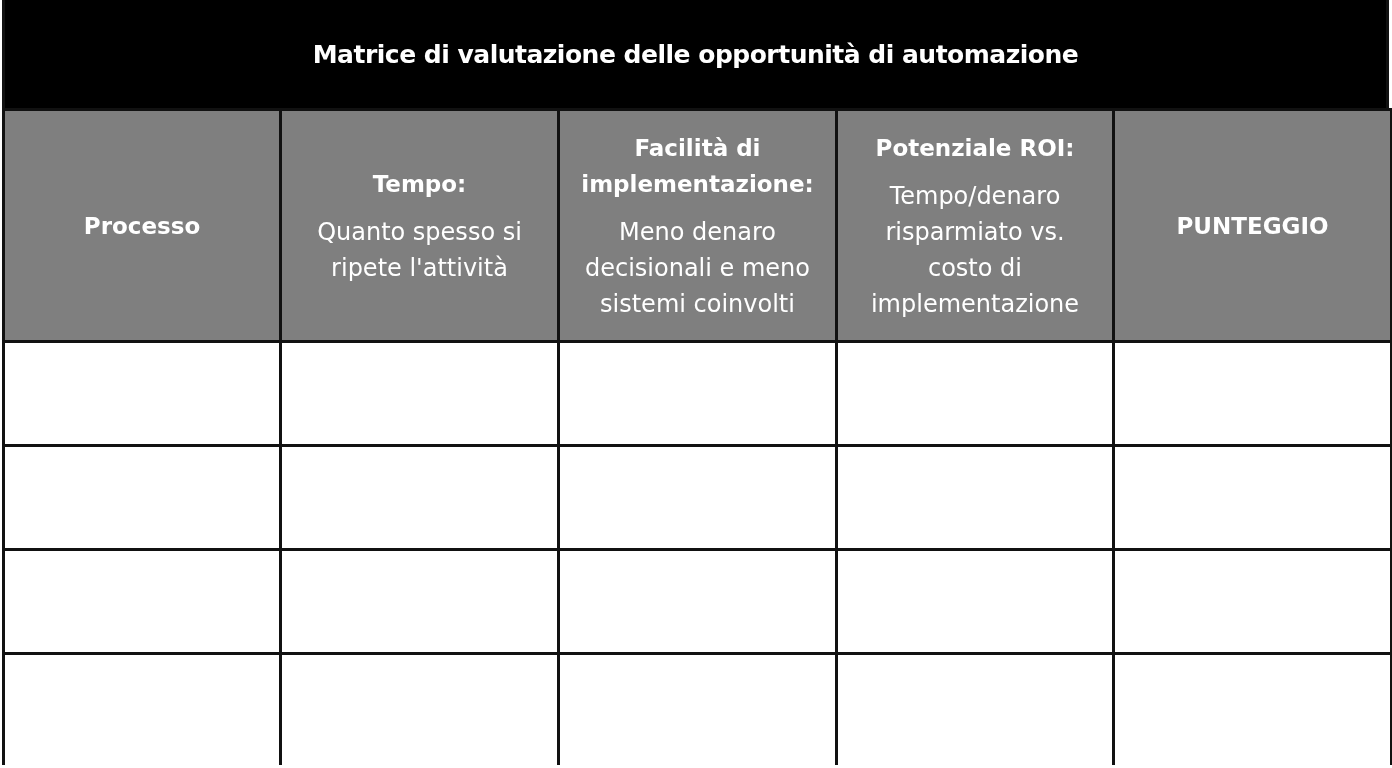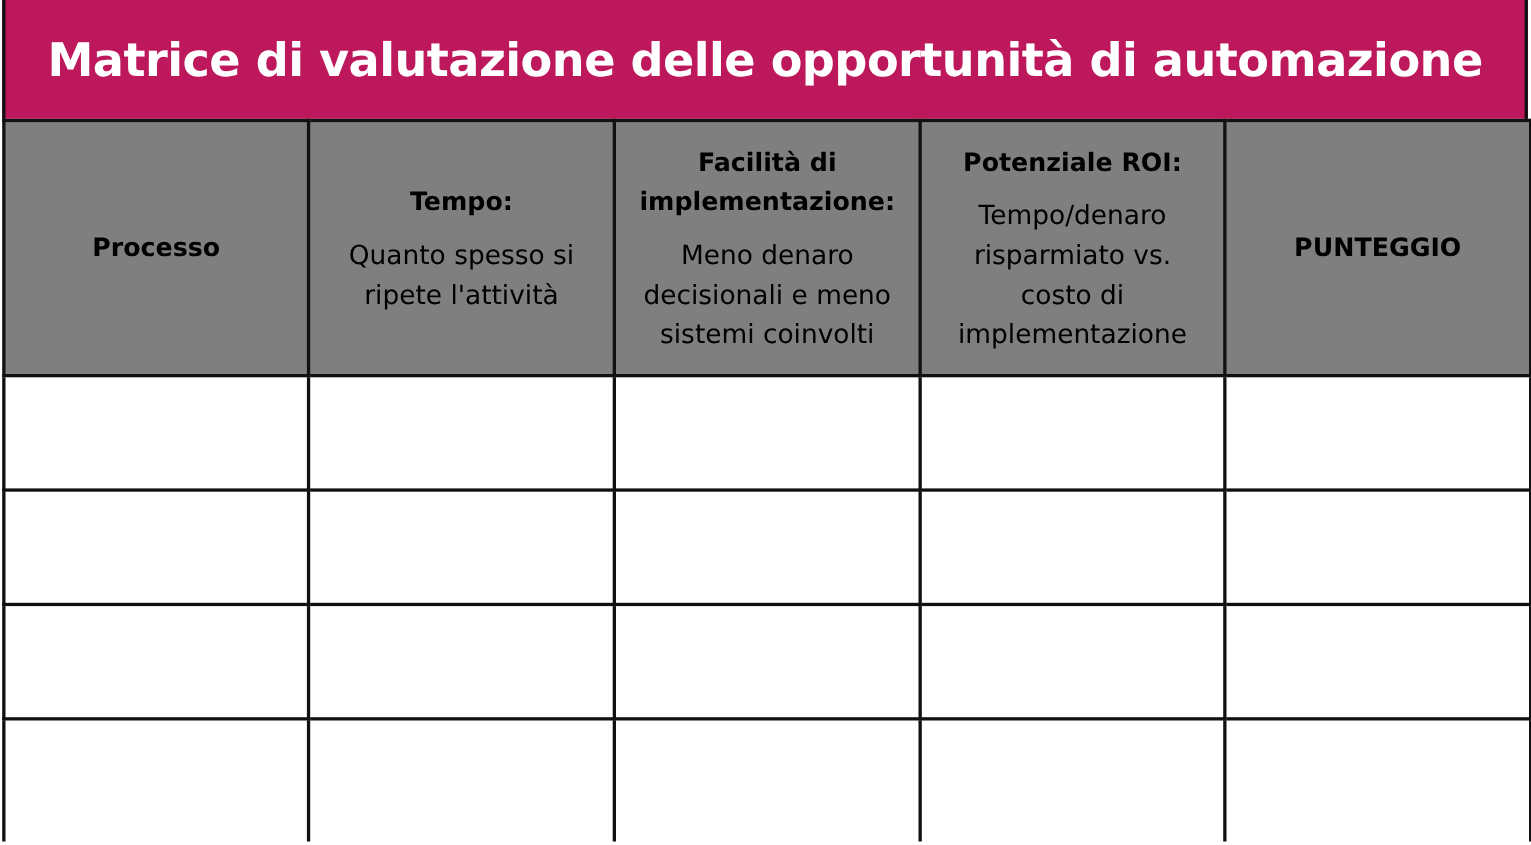--- a/index.html
+++ b/index.html
@@ -6,36 +6,36 @@
   body {
     width: 1392px; height: 768px; overflow: hidden;
     background: #ffffff;
     font-family: "DejaVu Sans", sans-serif;
   }
   .sheet {
     position: absolute; left: 0; top: 0; width: 1392px; height: 768px;
   }
   .title-bar {
     position: absolute; left: 2px; top: 0; width: 1387px; height: 108px;
-    background: #be185d;
+    background: #000000;
     border-left: 3px solid #111; border-right: 3px solid #111;
     box-sizing: border-box;
     display: flex; align-items: center; justify-content: center;
-    color: #ffffff; font-weight: bold; font-size: 42px; letter-spacing: -0.5px;
+    color: #ffffff; font-weight: bold; font-size: 25px; letter-spacing: -0.5px;
   }
   table.matrix {
     position: absolute; left: 2px; top: 108px; width: 1388px;
     border-collapse: collapse; table-layout: fixed;
   }
   table.matrix th, table.matrix td {
     border: 3px solid #111;
     padding: 0;
   }
   table.matrix th {
-    background: #7f7f7f; color: #000000; height: 229px;
+    background: #7f7f7f; color: #ffffff; height: 229px;
     text-align: center; vertical-align: middle;
     font-size: 24px; line-height: 36px;
   }
   .hd-bold { font-weight: bold; display: block; font-size: 23px; }
   .hd-desc { font-weight: normal; display: block; font-size: 24px; padding: 0 14px; margin-top: 12px; }
   table.matrix td { background: #ffffff; height: 101px; }
   table.matrix tr.last td { border-bottom: none; height: 110px; }
 </style>
 </head>
 <body>

